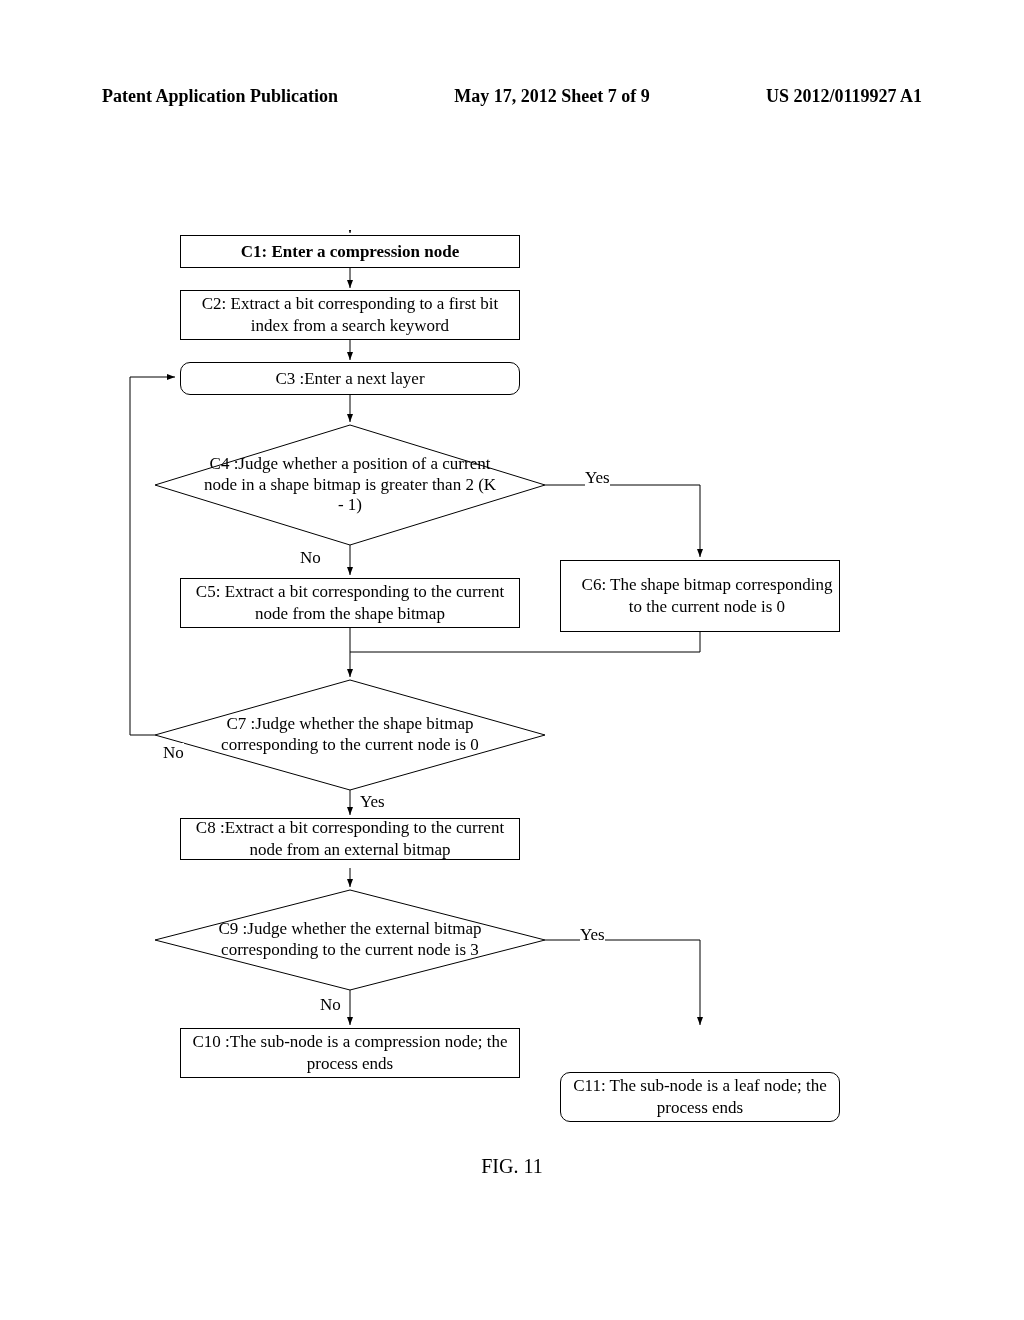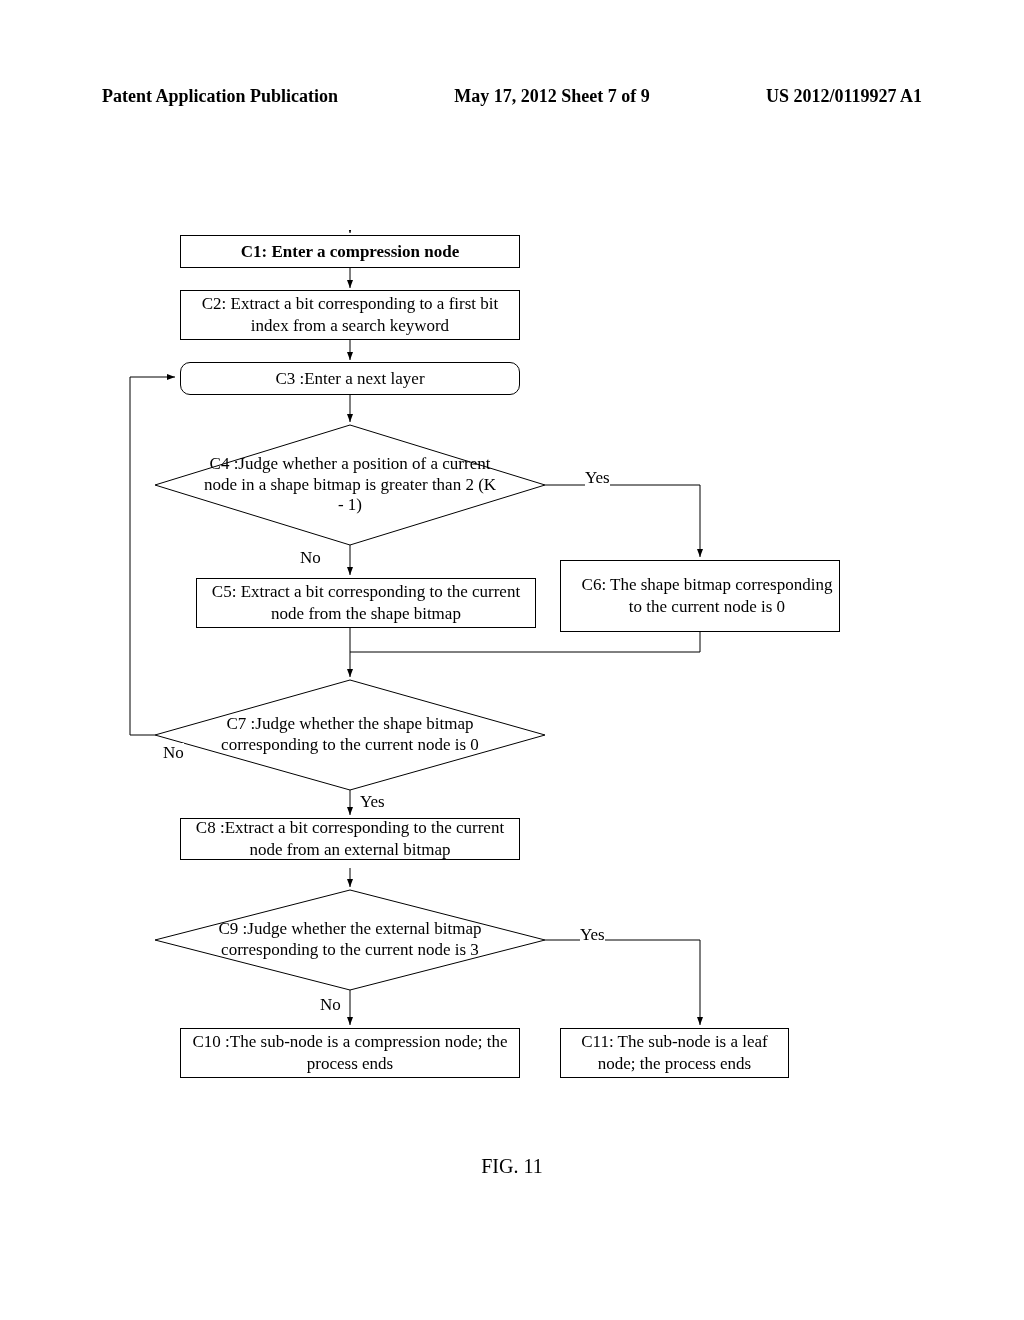--- a/index.html
+++ b/index.html
@@ -124,21 +124,21 @@
   </div>
 
   <div class="box" style="left:180px; top:132px; width:340px; height:33px;border-radius:10px;">
     <span>C3 :Enter a next layer</span>
   </div>
 
   <div class="diamond-wrap" style="left:155px; top:195px; width:390px; height:120px;">
     <div class="diamond-label">C4 :Judge whether a position of a current node in a shape bitmap is greater than 2 (K - 1)</div>
   </div>
 
-  <div class="box" style="left:180px; top:348px; width:340px; height:50px;margin-left:16px;">
+  <div class="box" style="left:180px; top:348px; width:340px; height:50px;">
     <span>C5: Extract a bit corresponding to the current node from the shape bitmap</span>
   </div>
 
   <div class="box" style="left:560px; top:330px; width:280px; height:72px;padding-left:20px;">
     <span>C6: The shape bitmap corresponding to the current node is 0</span>
   </div>
 
   <div class="diamond-wrap" style="left:155px; top:450px; width:390px; height:110px;">
     <div class="diamond-label">C7 :Judge whether the shape bitmap corresponding to the current node is 0</div>
   </div>
@@ -148,21 +148,21 @@
   </div>
 
   <div class="diamond-wrap" style="left:155px; top:660px; width:390px; height:100px;">
     <div class="diamond-label">C9 :Judge whether the external bitmap corresponding to the current node is 3</div>
   </div>
 
   <div class="box" style="left:180px; top:798px; width:340px; height:50px;">
     <span>C10 :The sub-node is a compression node; the process ends</span>
   </div>
 
-  <div class="box" style="left:560px; top:798px; width:229px; height:50px;">
+  <div class="box" style="left:560px; top:842px; width:280px; height:50px;border-radius:10px;">
     <span>C11: The sub-node is a leaf node; the process ends</span>
   </div>
 
   <div class="freelabel" style="left:585px; top:238px;">Yes</div>
   <div class="freelabel" style="left:300px; top:318px;">No</div>
   <div class="freelabel" style="left:163px; top:513px;">No</div>
   <div class="freelabel" style="left:360px; top:562px;">Yes</div>
   <div class="freelabel" style="left:580px; top:695px;">Yes</div>
   <div class="freelabel" style="left:320px; top:765px;">No</div>
 

